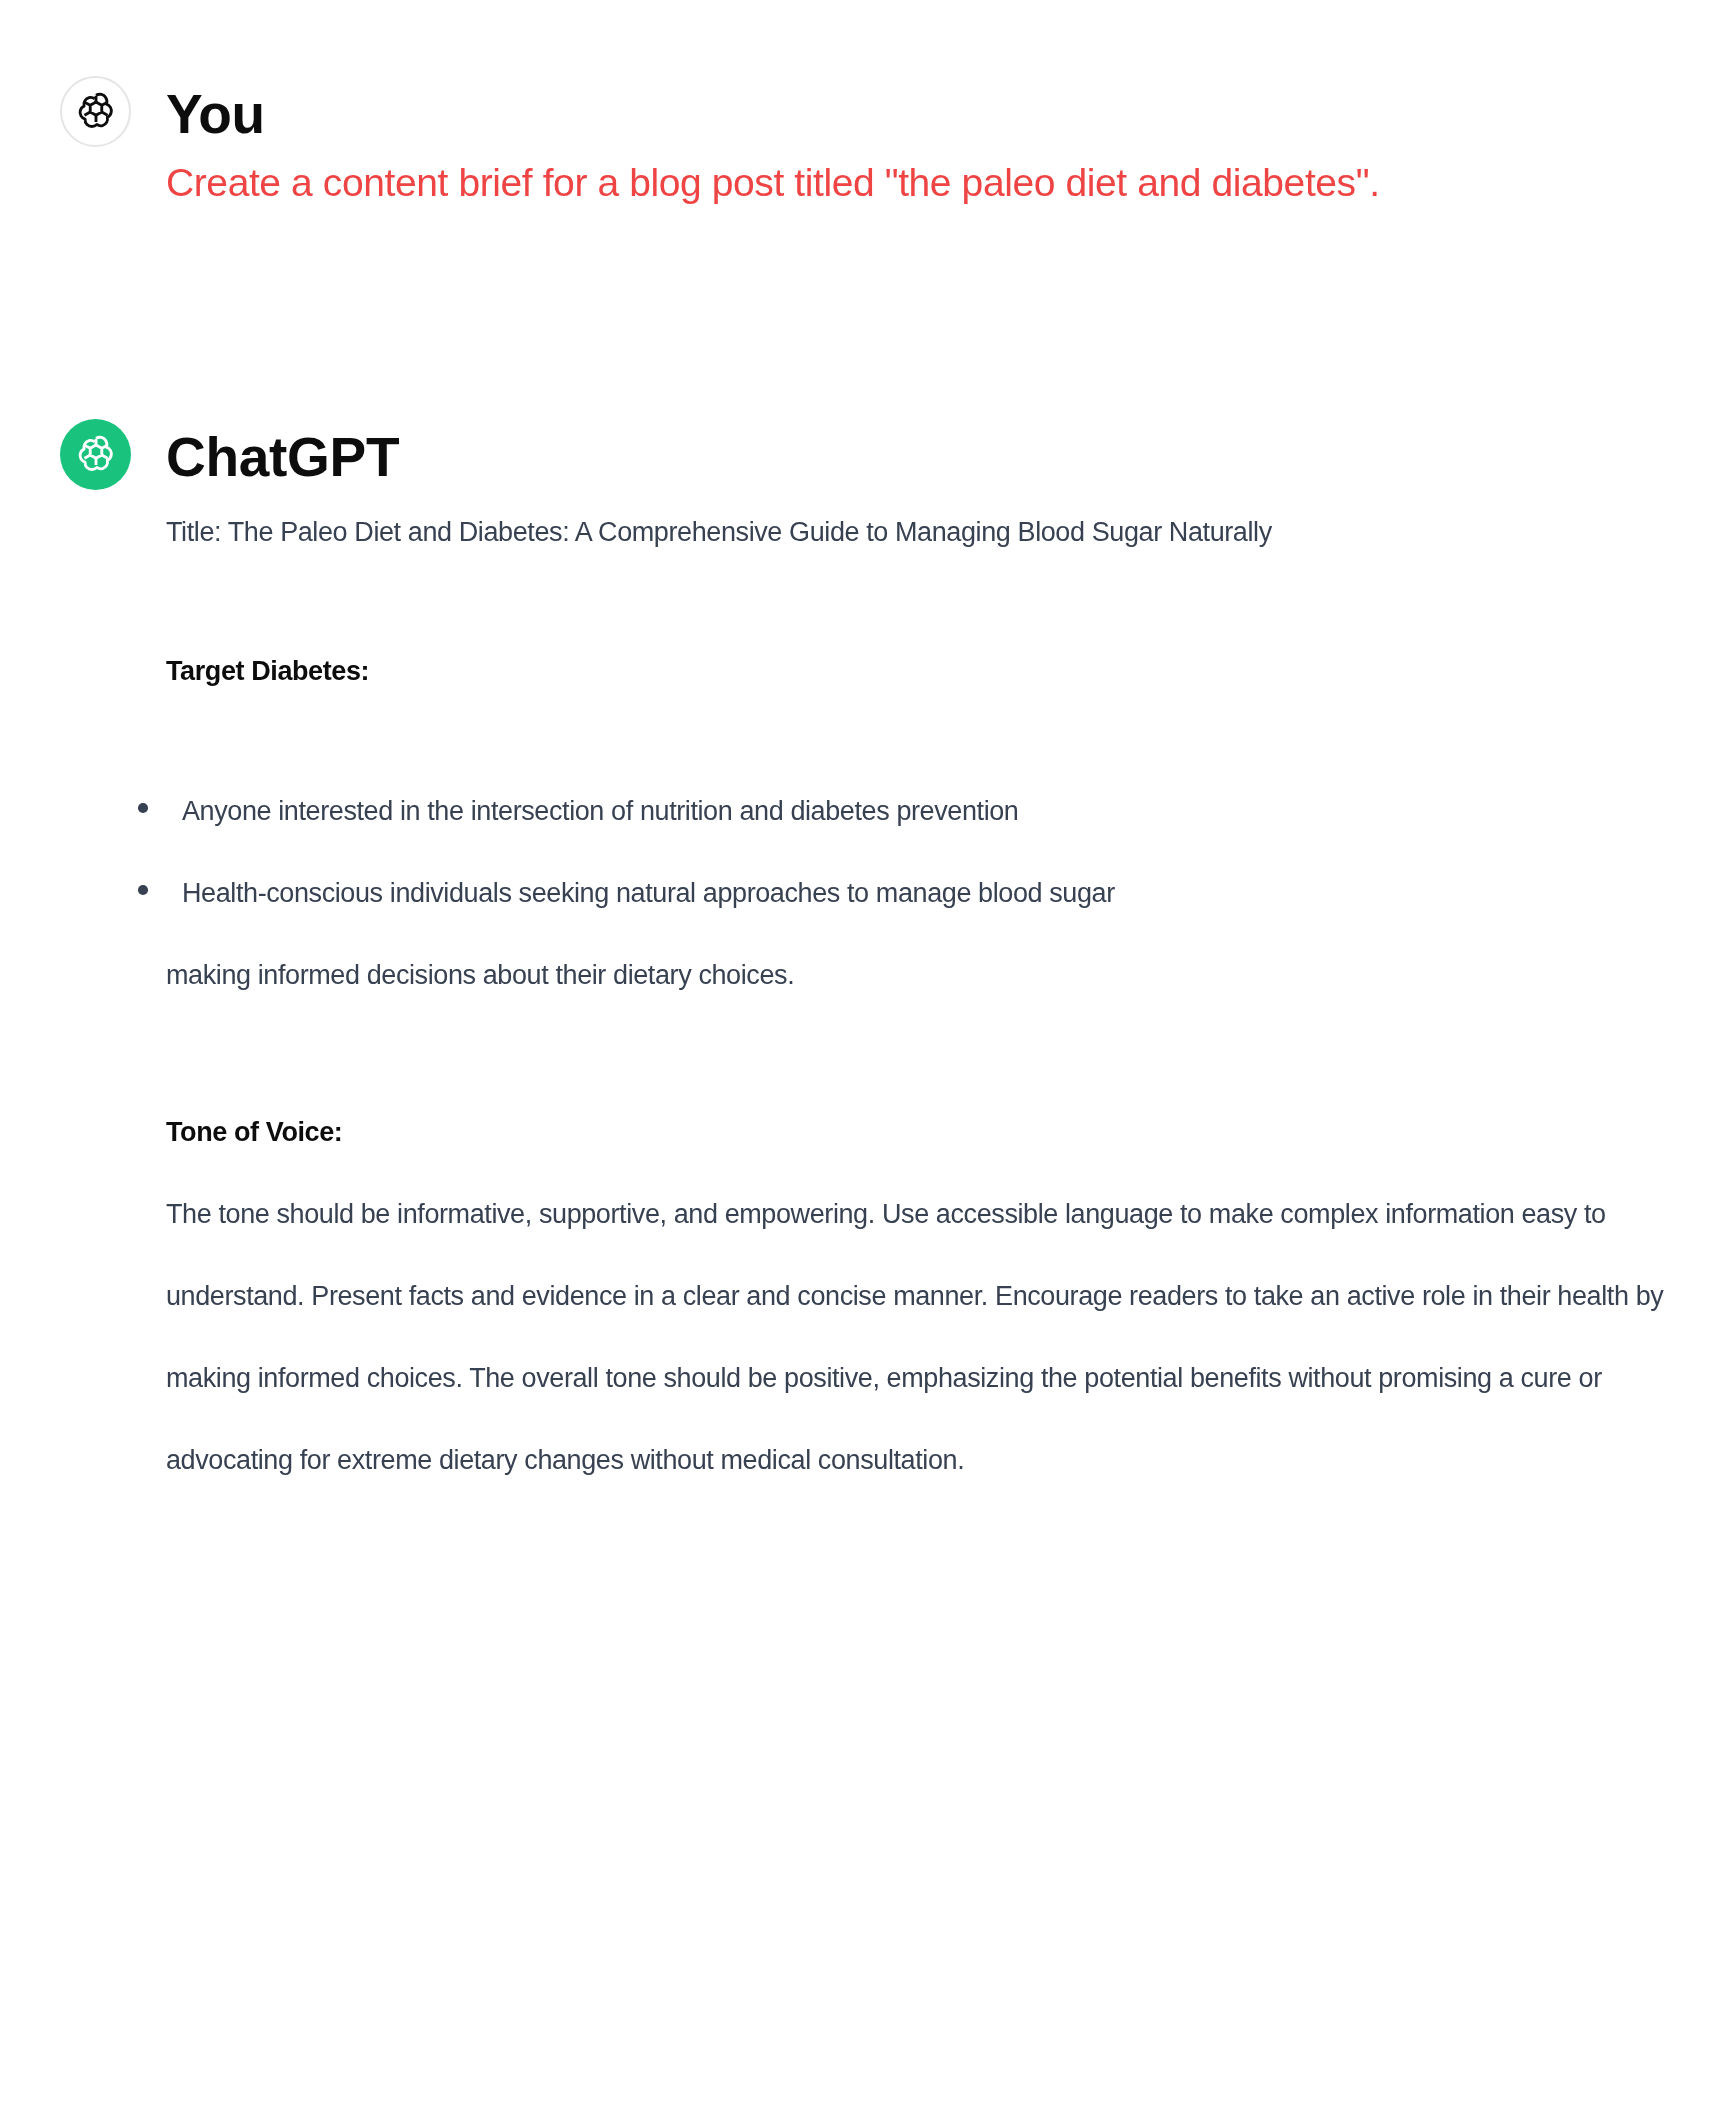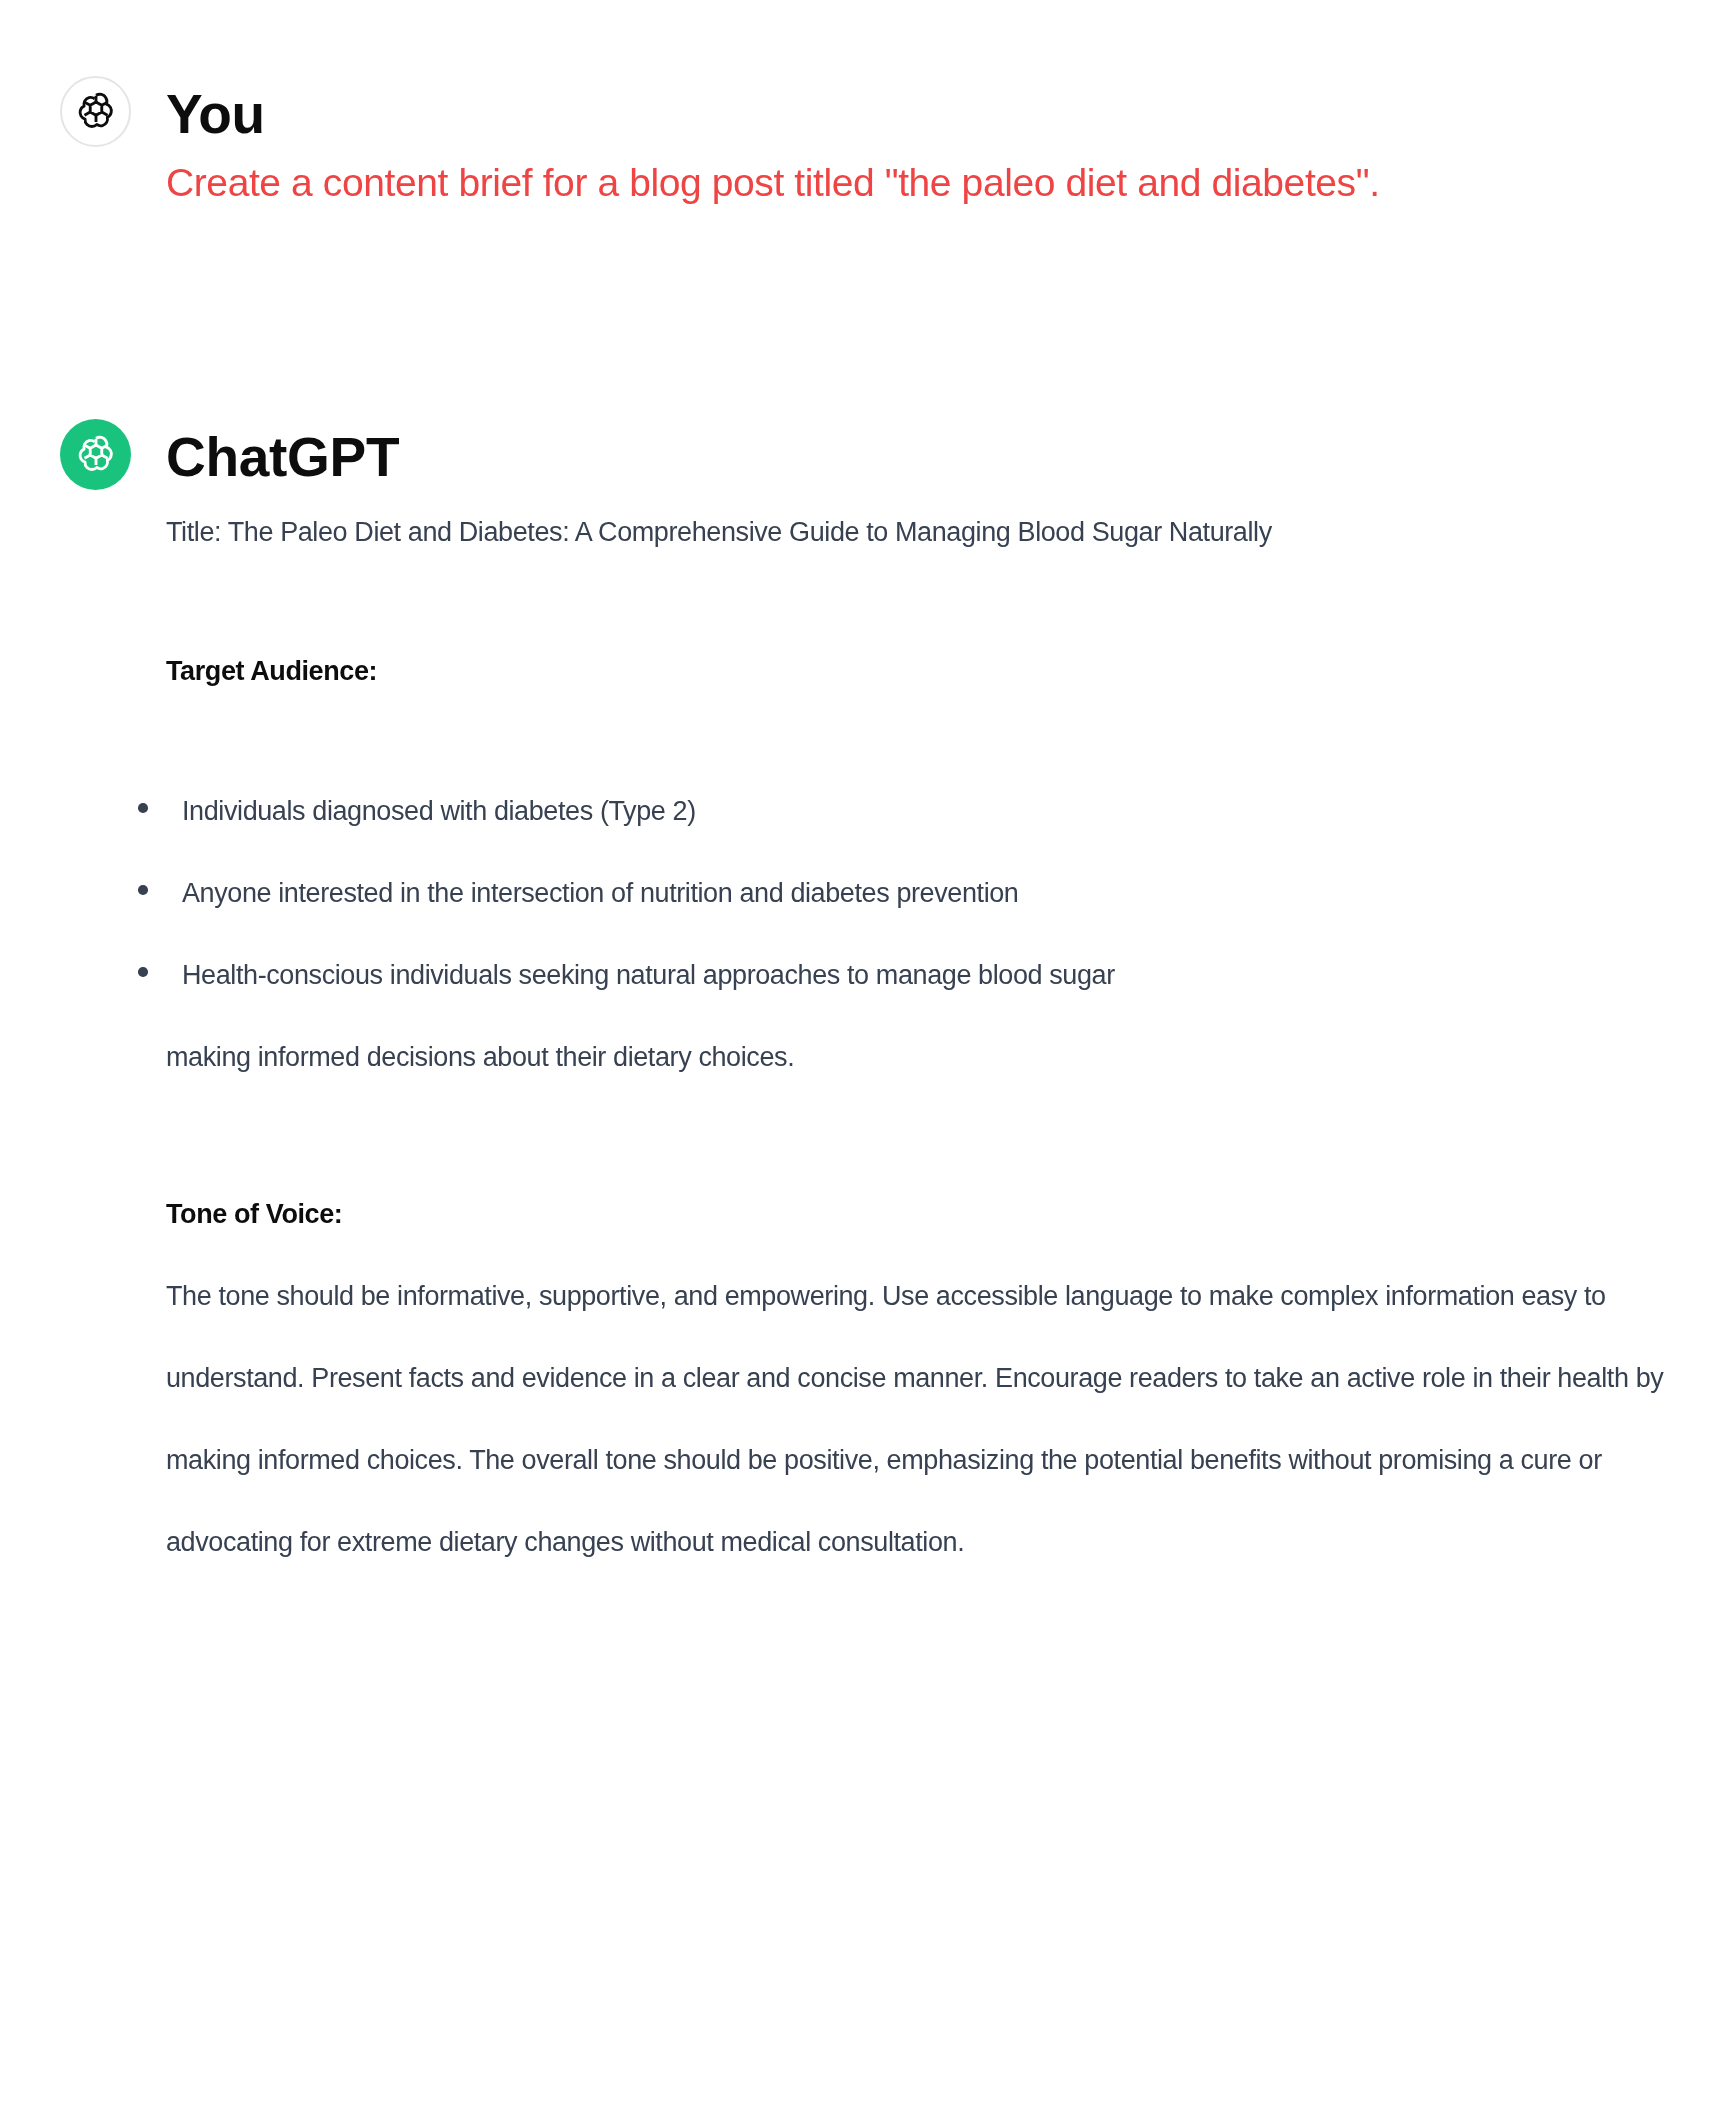--- a/index.html
+++ b/index.html
@@ -121,24 +121,23 @@
     <svg viewBox="0 0 24 24" fill="none" stroke="#ffffff" stroke-width="1.5" stroke-linejoin="round">
       <path d="M12 3.2c1.8-1 4.2-.4 5.2 1.5.6 1 .6 2.2.2 3.2 1.9.5 3 2.5 2.5 4.4-.3 1.1-1 2-2 2.4.5 1.9-.6 3.9-2.5 4.4-1.1.3-2.2 0-3-.6-1.4 1.4-3.7 1.4-5.1 0-.8-.8-1.1-1.8-1-2.8-1.9-.5-3-2.5-2.5-4.4.3-1.1 1-2 2-2.4-.5-1.9.6-3.9 2.5-4.4 1.1-.3 2.2 0 3 .6"></path>
       <path d="M9 8.5l3-1.7 3 1.7v3.5l-3 1.7-3-1.7z"></path>
       <path d="M12 6.8V3.5M15 8.5l3-1.6M15 12l3 1.7M12 13.7v3.5M9 12l-3 1.7M9 8.5L6 6.9"></path>
     </svg>
   </div>
   <div class="author">ChatGPT</div>
   <div class="content">
     <p class="p-title">Title: The Paleo Diet and Diabetes: A Comprehensive Guide to Managing Blood Sugar Naturally</p>
 
-    <p class="heading heading-audience">Target Audience:</p>
+    <p class="heading heading-audience">Target Diabetes:</p>
 
     <ul class="bullets">
-      <li>Individuals diagnosed with diabetes (Type 2)</li>
       <li>Anyone interested in the intersection of nutrition and diabetes prevention</li>
       <li>Health-conscious individuals seeking natural approaches to manage blood sugar</li>
     </ul>
 
     <p class="trailing">making informed decisions about their dietary choices.</p>
 
     <p class="heading">Tone of Voice:</p>
 
     <p class="tone-body">The tone should be informative, supportive, and empowering. Use accessible language to make complex information easy to understand. Present facts and evidence in a clear and concise manner. Encourage readers to take an active role in their health by making informed choices. The overall tone should be positive, emphasizing the potential benefits without promising a cure or advocating for extreme dietary changes without medical consultation.</p>
   </div>

